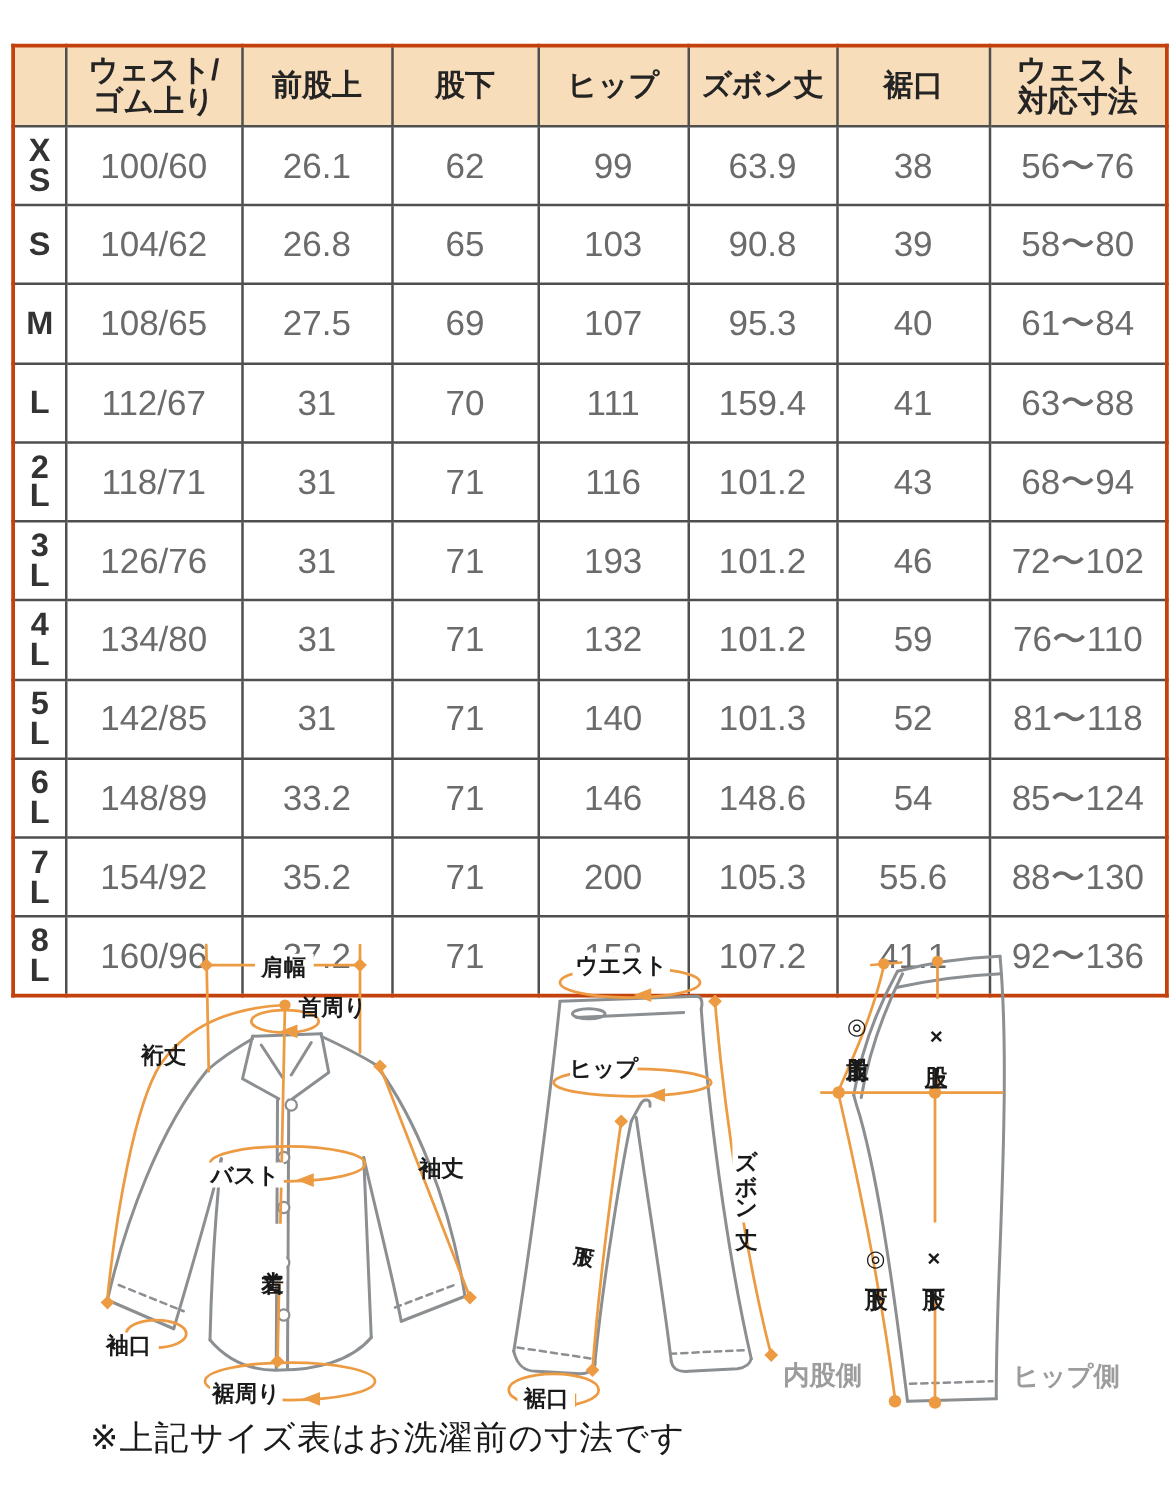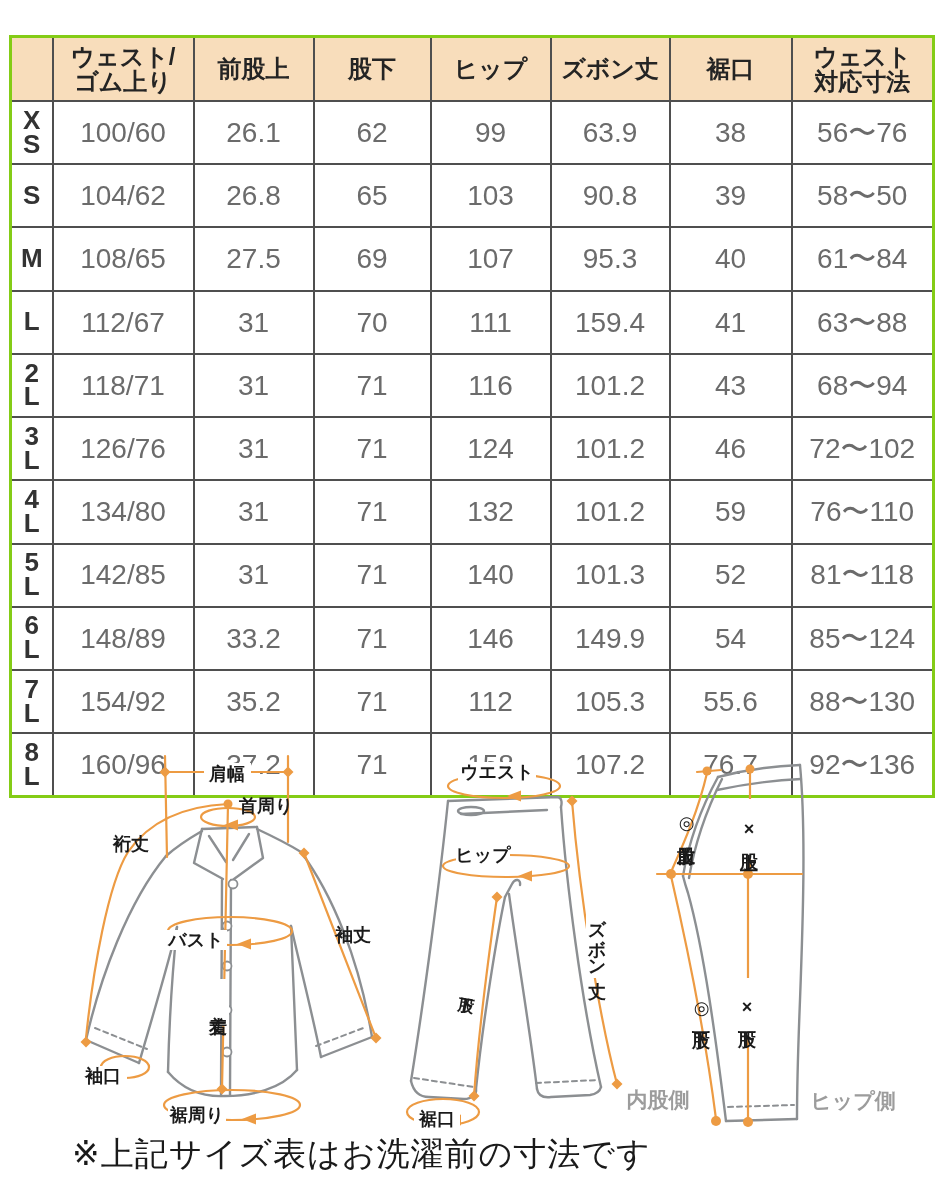--- a/index.html
+++ b/index.html
@@ -5,21 +5,21 @@
   html,body{margin:0;padding:0;}
   body{
     width:940px;height:1200px;position:relative;background:#ffffff;
     font-family:"Liberation Sans","DejaVu Sans",sans-serif;
     overflow:hidden;
   }
   
   .size-table{
     position:absolute;left:9px;top:35px;width:923px;height:763px;
     border-collapse:collapse;table-layout:fixed;
-    border:3px solid #84cc16;
+    border:3px solid #c2410c;
   }
   .size-table th,.size-table td{
     border:2px solid #4f4f4f;text-align:center;vertical-align:middle;
     padding:0;line-height:1.05;
   }
   .size-table thead th{
     background:#f8ddbb;color:#242424;font-size:24px;font-weight:600;
     white-space:pre-line;height:62px;
   }
   .size-table tbody tr{height:55px;}
@@ -35,21 +35,21 @@
   .diagram .meas{fill:none;stroke:#ED9B43;stroke-width:2.2;stroke-linecap:round;}
   .diagram .mk{fill:#ED9B43;stroke:none;}
   .diagram .btn{fill:#ffffff;stroke:#8c8f92;stroke-width:1.8;}
   .diagram text{fill:#1a1a1a;font-size:18px;font-weight:bold;}
   .diagram text.sm{font-size:16px;}
   .diagram text.glab{fill:#9c9c9c;font-size:21px;}
   .diagram .vert{writing-mode:vertical-rl;text-orientation:upright;}
   .diagram .wbg{fill:#ffffff;stroke:none;}
   
   .note{
-    position:absolute;left:72px;top:1132px;font-size:33px;color:#1a1a1a;
+    position:absolute;left:72px;top:1132px;font-size:27px;color:#1a1a1a;
     font-weight:500;letter-spacing:1px;white-space:nowrap;
   }
 </style>
 </head>
 <body>
 
 <table class="size-table">
   <colgroup>
     <col style="width:42px">
       <col style="width:141px">
@@ -87,21 +87,21 @@
     <td>56〜76</td>
   </tr>
       <tr>
     <th class="size-col">S</th>
     <td>104/62</td>
     <td>26.8</td>
     <td>65</td>
     <td>103</td>
     <td>90.8</td>
     <td>39</td>
-    <td>58〜50</td>
+    <td>58〜80</td>
   </tr>
       <tr>
     <th class="size-col">M</th>
     <td>108/65</td>
     <td>27.5</td>
     <td>69</td>
     <td>107</td>
     <td>95.3</td>
     <td>40</td>
     <td>61〜84</td>
@@ -126,21 +126,21 @@
     <td>101.2</td>
     <td>43</td>
     <td>68〜94</td>
   </tr>
       <tr>
     <th class="size-col">3
 L</th>
     <td>126/76</td>
     <td>31</td>
     <td>71</td>
-    <td>124</td>
+    <td>193</td>
     <td>101.2</td>
     <td>46</td>
     <td>72〜102</td>
   </tr>
       <tr>
     <th class="size-col">4
 L</th>
     <td>134/80</td>
     <td>31</td>
     <td>71</td>
@@ -160,44 +160,44 @@
     <td>52</td>
     <td>81〜118</td>
   </tr>
       <tr>
     <th class="size-col">6
 L</th>
     <td>148/89</td>
     <td>33.2</td>
     <td>71</td>
     <td>146</td>
-    <td>149.9</td>
+    <td>148.6</td>
     <td>54</td>
     <td>85〜124</td>
   </tr>
       <tr>
     <th class="size-col">7
 L</th>
     <td>154/92</td>
     <td>35.2</td>
     <td>71</td>
-    <td>112</td>
+    <td>200</td>
     <td>105.3</td>
     <td>55.6</td>
     <td>88〜130</td>
   </tr>
       <tr>
     <th class="size-col">8
 L</th>
     <td>160/96</td>
     <td>37.2</td>
     <td>71</td>
     <td>158</td>
     <td>107.2</td>
-    <td>76.7</td>
+    <td>41.1</td>
     <td>92〜136</td>
   </tr>
     </tbody>
 </table>
 
 <svg class="diagram" viewBox="0 740 940 400" xmlns="http://www.w3.org/2000/svg">
   <defs>
     <path id="dm" d="M0,-5.5 L5.5,0 L0,5.5 L-5.5,0 Z"></path>
     <path id="ar" d="M-10,0 L4,-5.5 L4,5.5 Z"></path>
   </defs>

